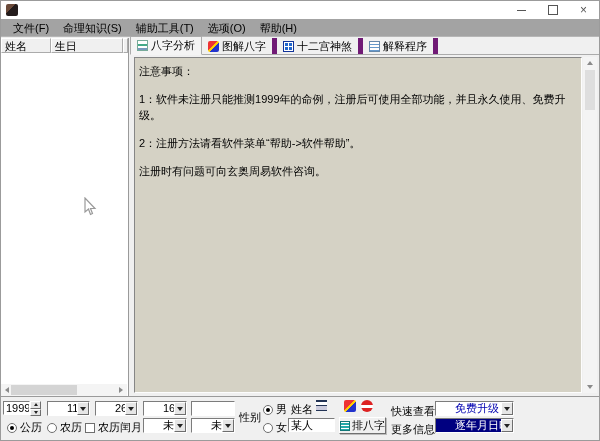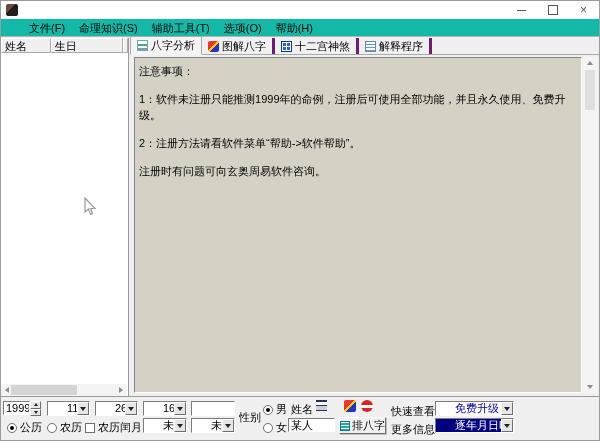--- a/index.html
+++ b/index.html
@@ -12,22 +12,22 @@
   .titlebar{position:absolute;top:0;left:0;right:0;height:18px;background:#fff;display:flex;align-items:center;}
   .app-icon{width:12px;height:12px;margin:0 5px 0 5px;background:#3a2a2a;border-radius:2px;
     background-image:linear-gradient(135deg,#6b4a3a 0 40%,#241c1c 40% 100%);}
   .title-text{font-size:11px;color:#111;}
   .winbtns{margin-left:auto;display:flex;height:18px;}
   .winbtn{width:31px;height:18px;display:flex;align-items:center;justify-content:center;color:#444;}
   .glyph-min{width:9px;height:1px;background:#555;}
   .glyph-max{width:8px;height:8px;border:1px solid #555;}
   .glyph-close{font-size:12px;line-height:10px;color:#555;}
   
-  .menubar{position:absolute;top:18px;left:0;right:0;height:18px;background:#14b8a6;
-    border-bottom:1px solid #b6b6b6;display:flex;align-items:center;padding-left:21px;box-sizing:border-box;}
+  .menubar{position:absolute;top:18px;left:0;right:0;height:18px;background:#a3a3a3;
+    border-bottom:1px solid #b6b6b6;display:flex;align-items:center;padding-left:5px;box-sizing:border-box;}
   .menu-item{padding:0 7px;height:16px;line-height:16px;}
   
   .listpanel{position:absolute;top:37px;left:0;width:128px;bottom:44px;background:#fff;
     border-right:1px solid #9a9a9a;box-sizing:border-box;}
   .listheader{display:flex;height:15px;}
   .hcell{box-sizing:border-box;height:15px;line-height:14px;padding-left:3px;background:#f0f0f0;
     border-top:1px solid #fff;border-left:1px solid #fff;border-right:1px solid #ababab;
     border-bottom:1px solid #ababab;overflow:hidden;white-space:nowrap;}
   .hcell.c1{width:54px;}.hcell.c2{width:79px;}.hcell.c3{flex:1;}
   .hscroll{position:absolute;left:0;right:1px;bottom:0;height:12px;background:#f4f4f4;display:flex;align-items:center;}
@@ -35,21 +35,21 @@
   .tri-left{width:0;height:0;border-top:3px solid transparent;border-bottom:3px solid transparent;border-right:4px solid #8a8a8a;}
   .tri-right{width:0;height:0;border-top:3px solid transparent;border-bottom:3px solid transparent;border-left:4px solid #8a8a8a;}
   .tri-up{width:0;height:0;border-left:3px solid transparent;border-right:3px solid transparent;border-bottom:4px solid #8a8a8a;}
   .tri-down{width:0;height:0;border-left:3px solid transparent;border-right:3px solid transparent;border-top:4px solid #8a8a8a;}
   .hthumb{position:absolute;left:10px;width:66px;top:1px;height:10px;background:#d4d4d4;}
   
   .tabbar{position:absolute;left:129px;top:37px;right:0;height:17px;display:flex;align-items:flex-end;
     border-bottom:1px solid #ababab;box-sizing:border-box;background:#f0f0f0;}
   .tab{display:flex;align-items:center;gap:3px;height:16px;padding:0 6px;white-space:nowrap;}
   .tab.selected{background:#f4f4f4;border:1px solid #ababab;border-bottom:1px solid #f4f4f4;margin-bottom:-1px;height:17px;}
-  .tab.plain{border-right:3px solid #701a75;}
+  .tab.plain{border-right:5px solid #701a75;}
   .tabicon{width:11px;height:11px;flex:0 0 auto;}
   .icon-form{background:#fff;border:1px solid #7a9;box-sizing:border-box;
     background-image:linear-gradient(#fff 0 3px,#4a8 3px 5px,#fff 5px 7px,#79b 7px 9px,#fff 9px);}
   .icon-dart{background:linear-gradient(135deg,#e33 0 45%,#fc0 45% 55%,#23c 55% 100%);border-radius:2px;}
   .icon-grid{background:#26c;background-image:linear-gradient(#fff 1px,transparent 1px),linear-gradient(90deg,#fff 1px,transparent 1px);
     background-size:4px 4px;border:1px solid #139;box-sizing:border-box;}
   .icon-doc{background:#fff;border:1px solid #68a;box-sizing:border-box;
     background-image:linear-gradient(transparent 0 2px,#69c 2px 3px,transparent 3px 5px,#69c 5px 6px,transparent 6px 8px,#69c 8px 9px,transparent 9px);}
   
   .content{position:absolute;left:129px;top:54px;right:0;bottom:44px;background:#f0f0f0;}

